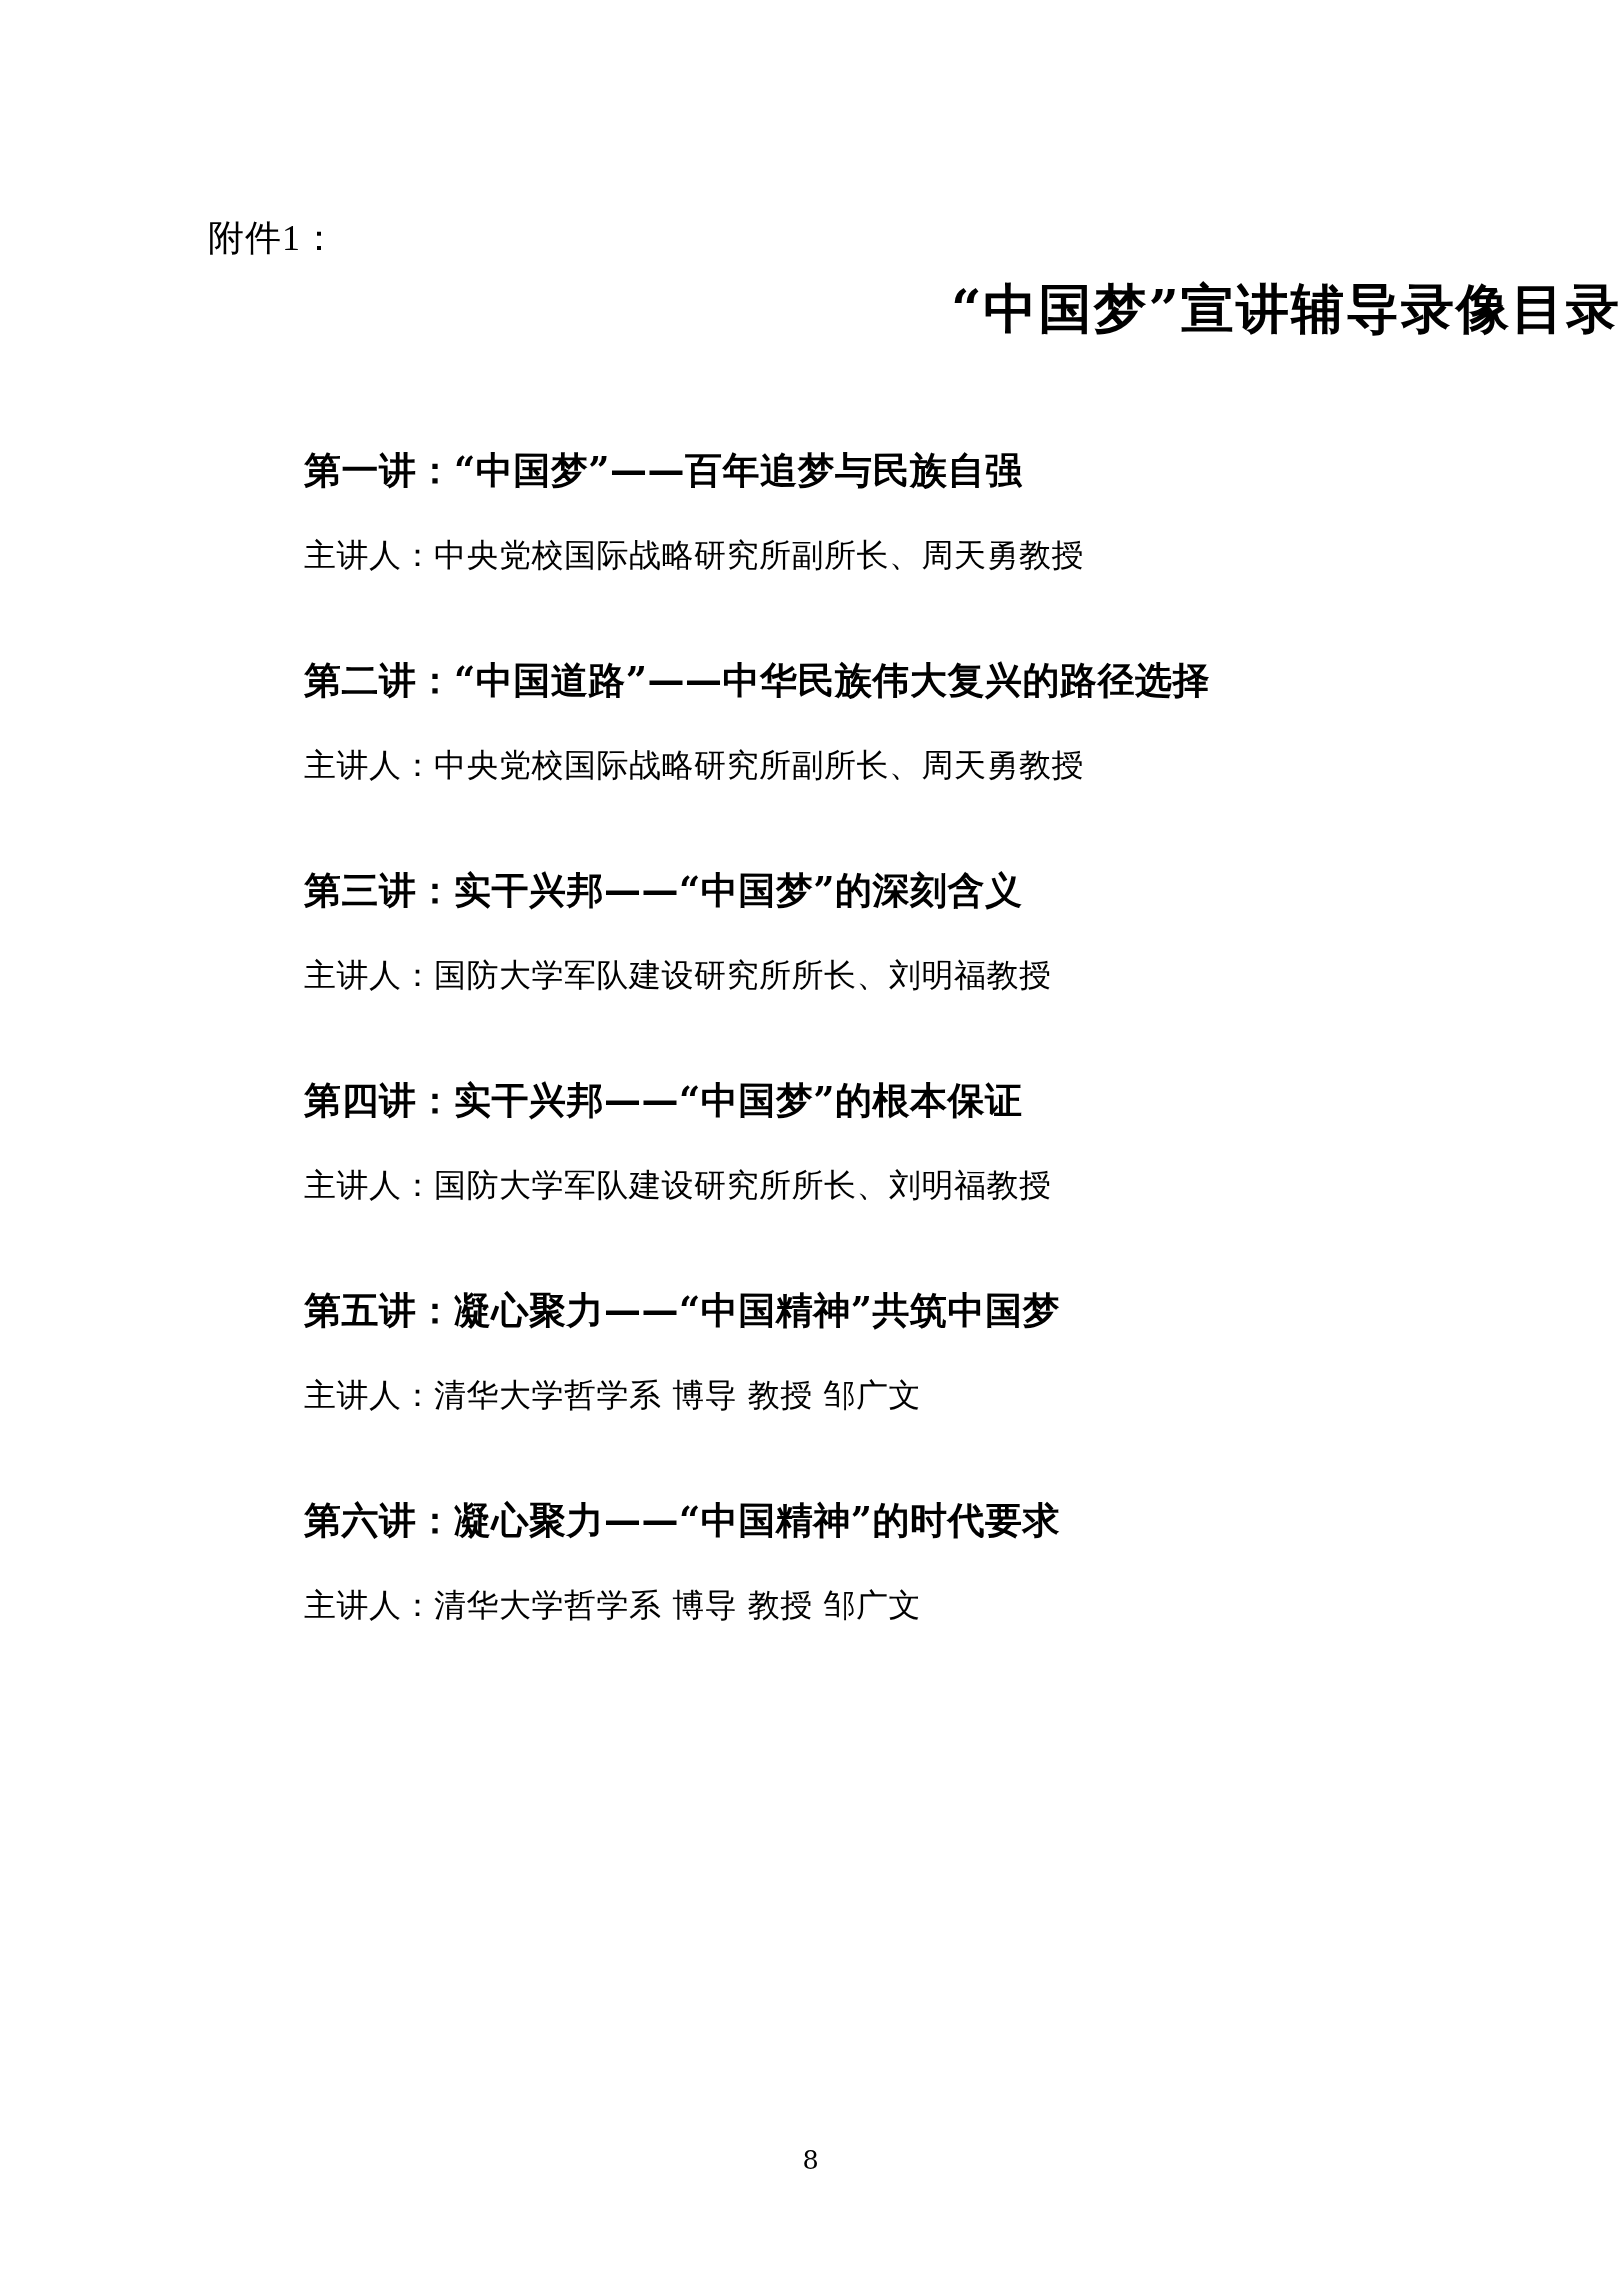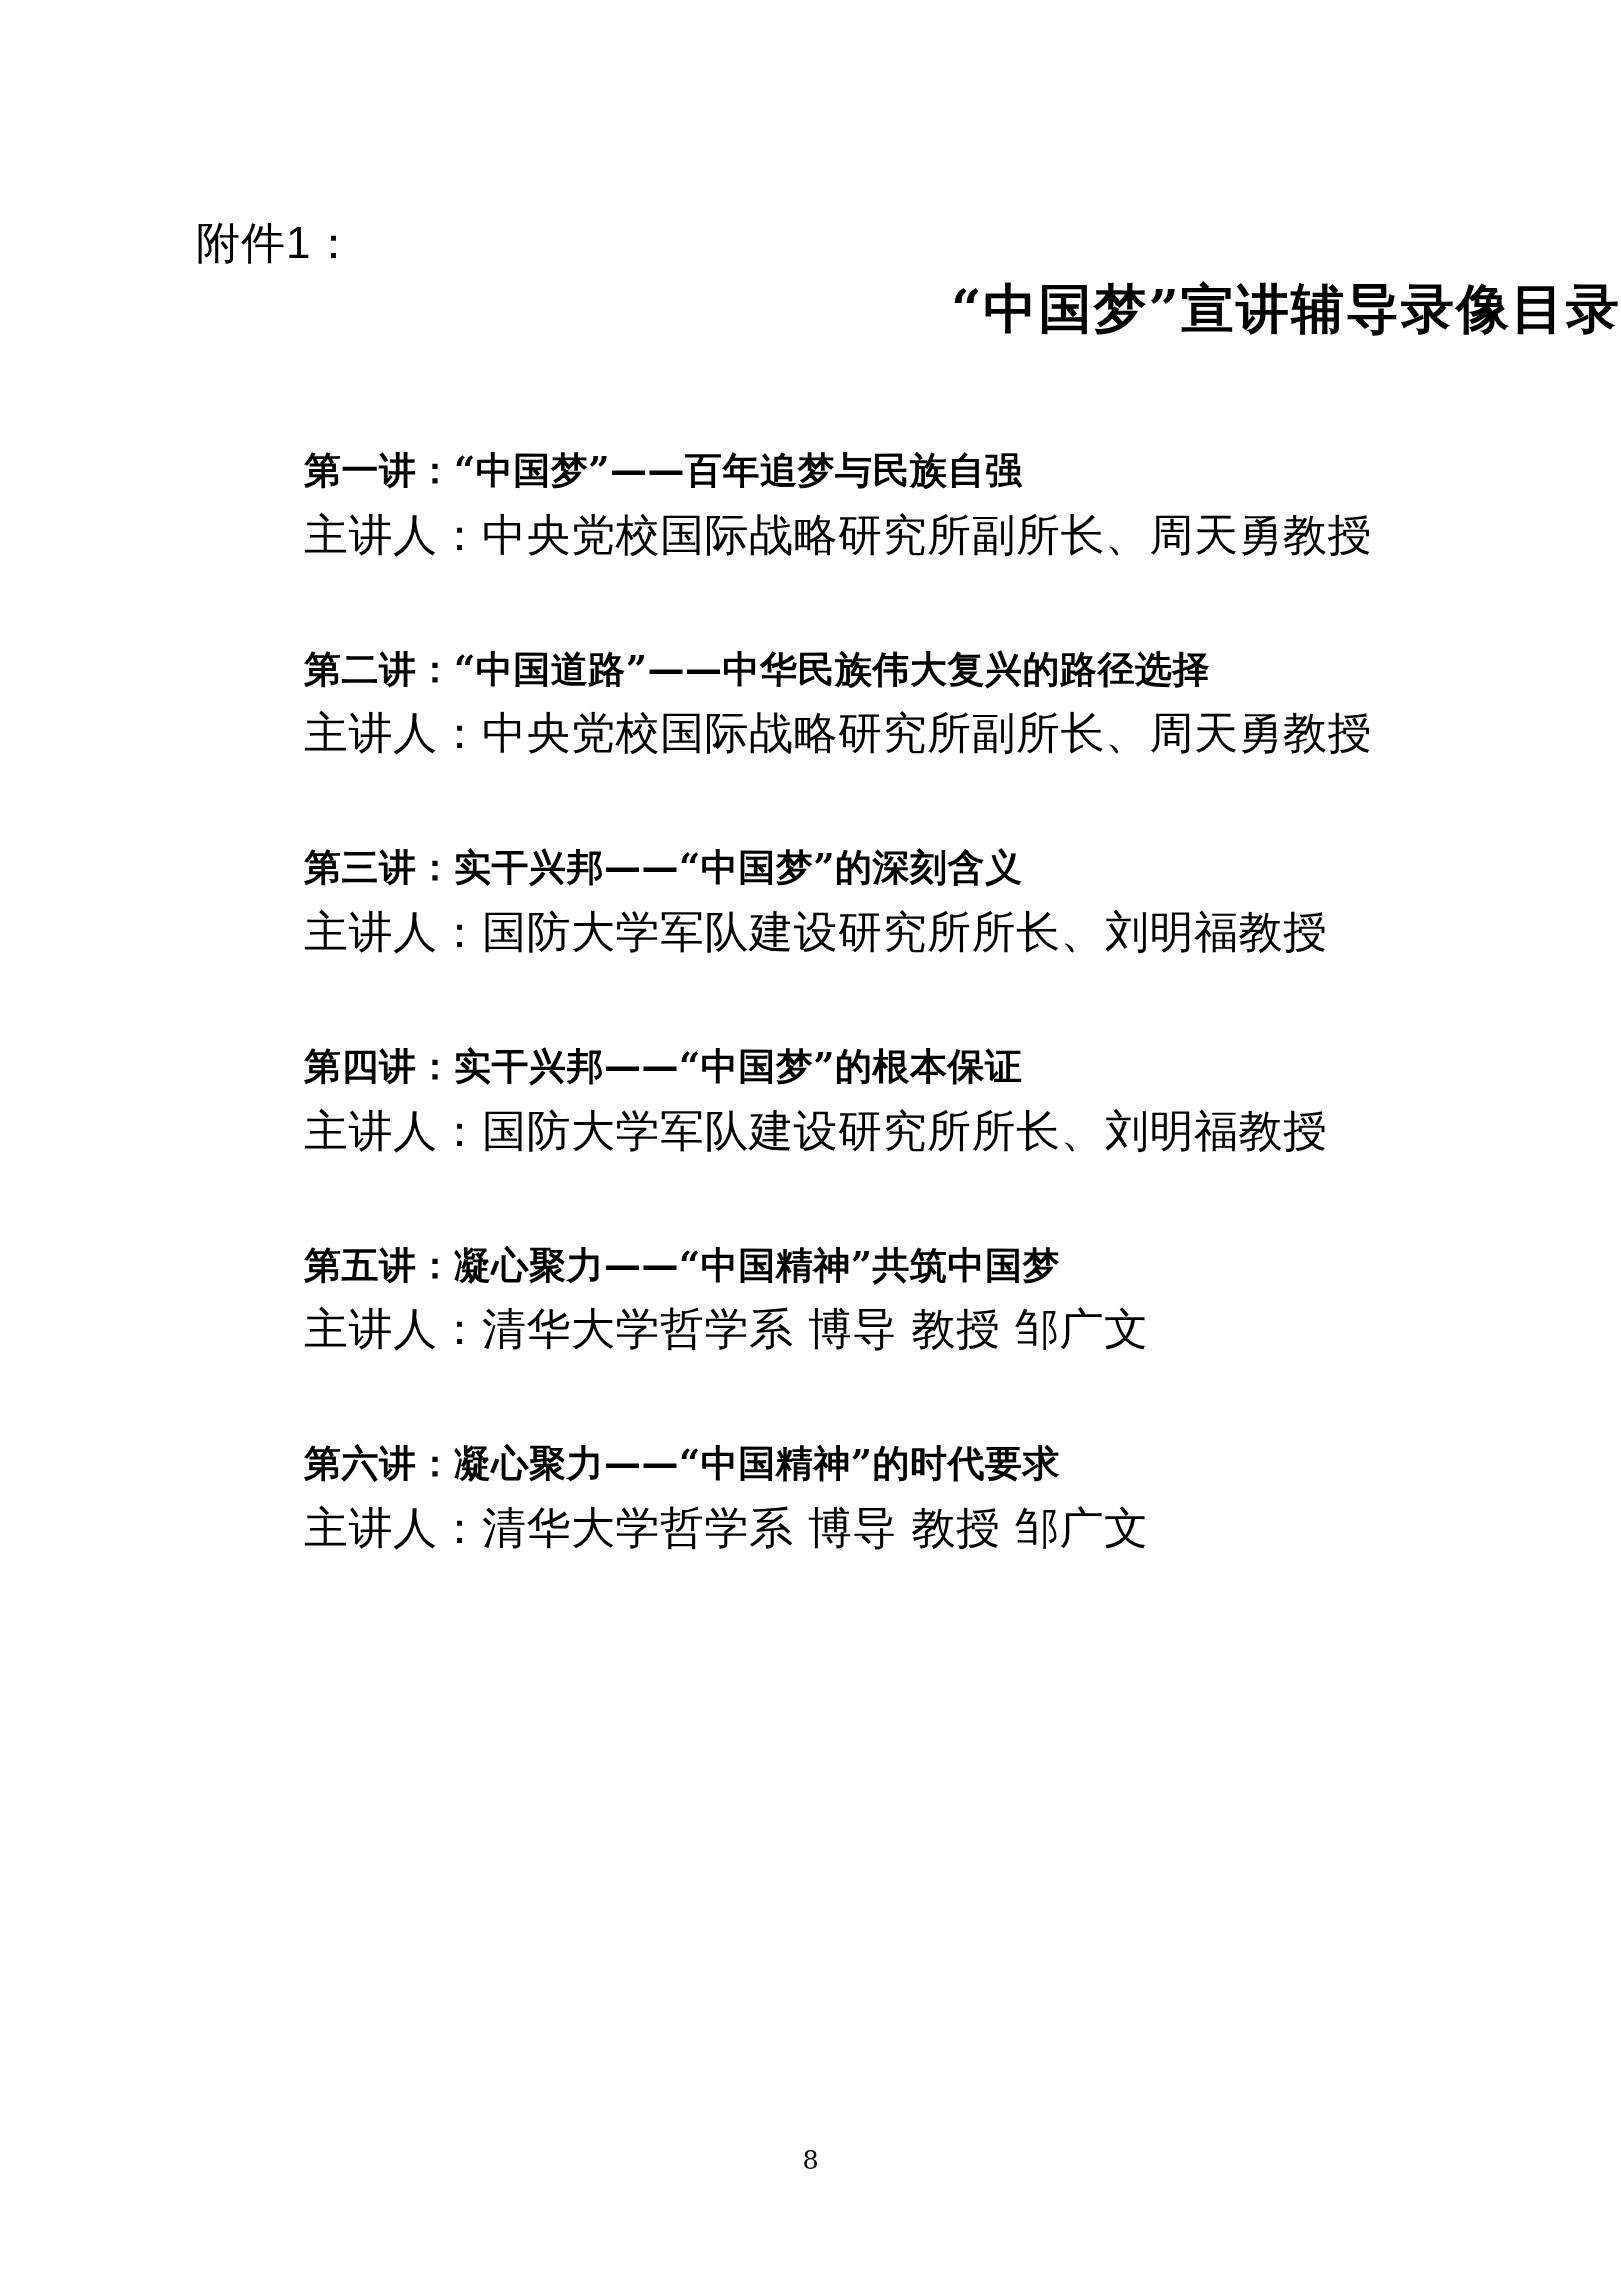--- a/index.html
+++ b/index.html
@@ -18,24 +18,24 @@
   .page {
     position: relative;
     width: 1621px;
     height: 2293px;
     box-sizing: border-box;
     padding: 0;
   }
   .attachment-label {
     position: absolute;
     top: 214px;
-    left: 196px;
-    font-size: 44px;
+    left: 208px;
+    font-size: 36px;
     letter-spacing: 1px;
-    font-family: Liberation Sans, sans-serif;
+    font-family: Liberation Serif, serif;
     white-space: nowrap;
   }
   .doc-title {
     position: absolute;
     top: 274px;
     left: 0;
     width: 1621px;
     text-align: right;
     font-size: 53px;
     font-weight: bold;
@@ -52,24 +52,24 @@
     margin-bottom: 73px;
   }
   .lecture-title {
     font-size: 37px;
     font-weight: bold;
     line-height: 1.5;
     letter-spacing: 0.5px;
     white-space: nowrap;
   }
   .lecture-speaker {
-    font-size: 44px;
+    font-size: 32px;
     line-height: 1.55;
     letter-spacing: 0.5px;
-    margin-top: 2px;
+    margin-top: 32px;
     white-space: nowrap;
   }
   .page-number {
     position: absolute;
     bottom: 118px;
     left: 0;
     width: 1621px;
     text-align: center;
     font-size: 25.5px;
     font-family: "DejaVu Serif", "Liberation Serif", serif;

